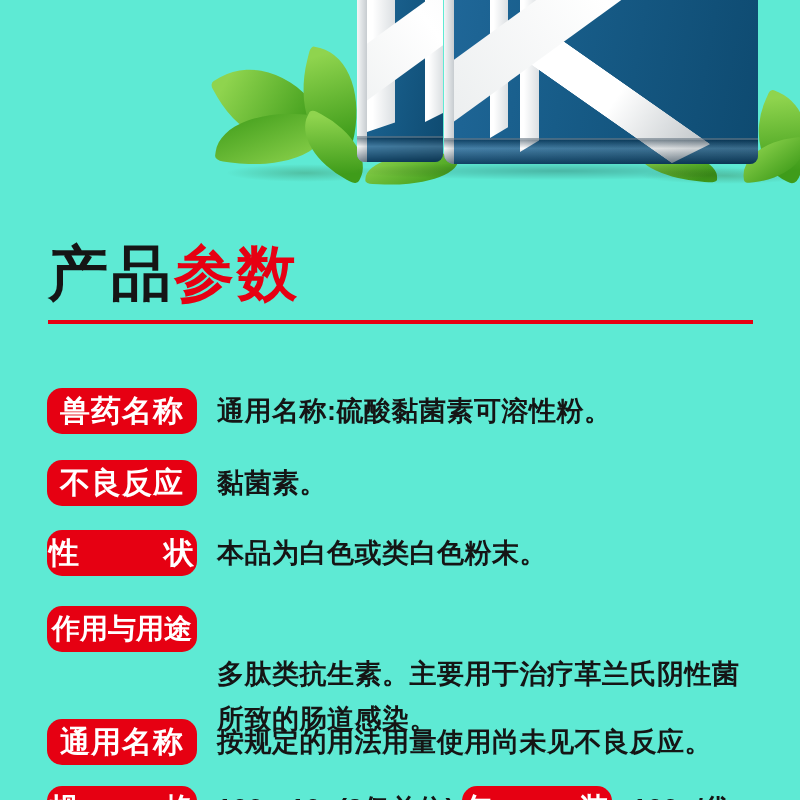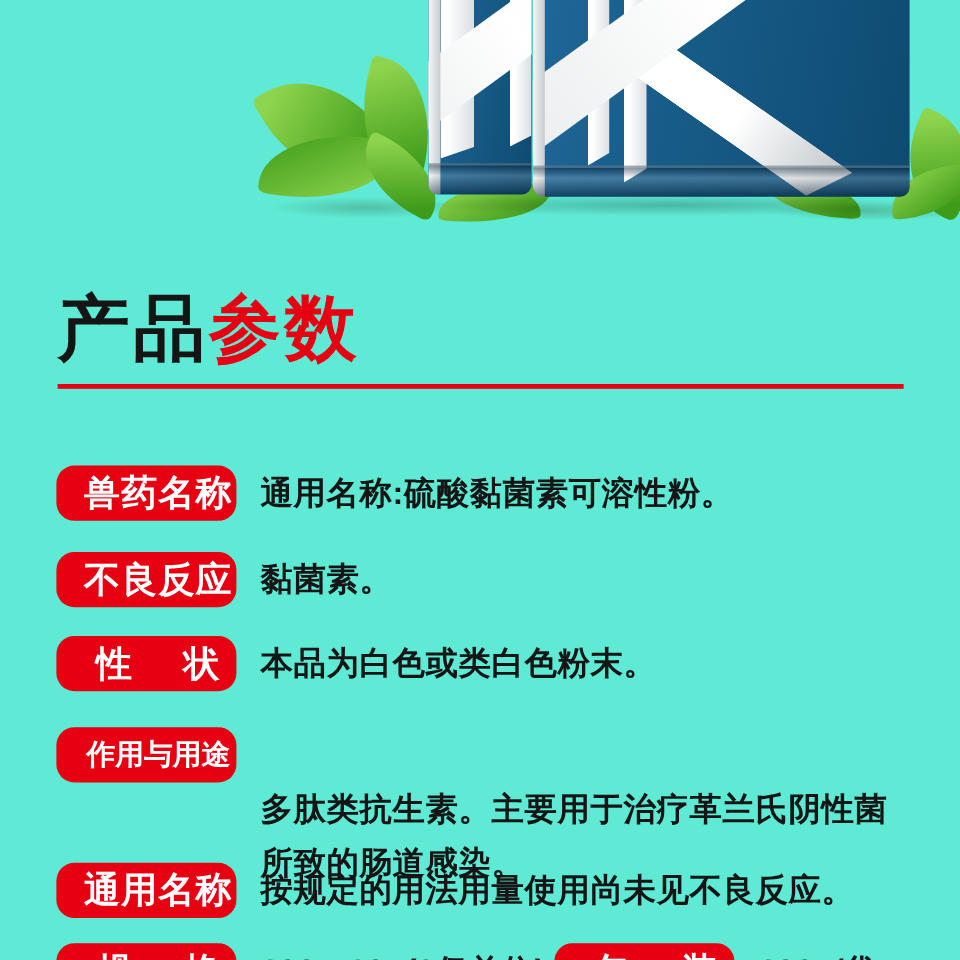--- a/index.html
+++ b/index.html
@@ -60,23 +60,23 @@
   .title{position:absolute;left:48px;top:242px;margin:0;font-size:60px;line-height:1.05;
     font-weight:800;letter-spacing:3px;}
   .title .t-black{color:var(--text-black);}
   .title .t-red{color:var(--accent-red);}
   .divider{position:absolute;left:48px;top:320px;width:705px;height:4px;background:var(--accent-red);}
   
   .row{position:absolute;left:47px;width:720px;height:46px;}
   .r1{top:388px;} .r2{top:460px;} .r3{top:530px;} .r4{top:606px;} .r5{top:719px;} .r6{top:786px;}
   .badge{position:absolute;left:0;top:0;width:150px;height:46px;background:var(--accent-red);
     border-radius:15px;display:flex;align-items:center;justify-content:center;}
-  .badge .lbl{color:var(--badge-text);font-size:30px;font-weight:700;letter-spacing:1px;white-space:nowrap;margin-left:20px;}
-  .badge.tight .lbl{font-size:24px;letter-spacing:0;}
-  .badge.spread .lbl{width:100%;box-sizing:border-box;padding:0 13px;text-align:justify;text-align-last:justify;}
+  .badge .lbl{color:var(--badge-text);font-size:30px;font-weight:700;letter-spacing:1px;white-space:nowrap;}
+  .badge.tight .lbl{font-size:28px;letter-spacing:0;}
+  .badge.spread .lbl{width:100%;box-sizing:border-box;padding:0 2px;text-align:justify;text-align-last:justify;}
   .val{position:absolute;left:170px;top:0;color:var(--text-black);font-size:27px;font-weight:600;
     letter-spacing:.5px;line-height:46px;white-space:nowrap;}
   .val.multiline{white-space:normal;width:535px;line-height:45px;top:1px;margin-top:45px;}
   .badge.badge2{left:415px;} .val.val2{left:585px;}
 </style>
 </head>
 <body>
 
 <div class="page">
 

